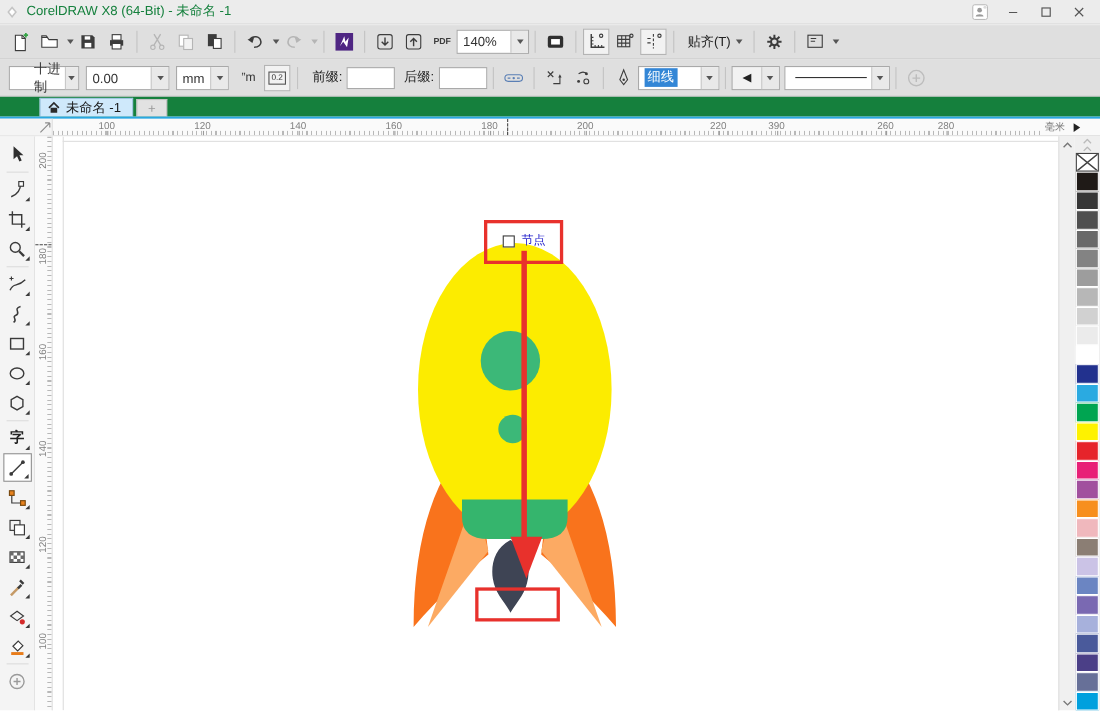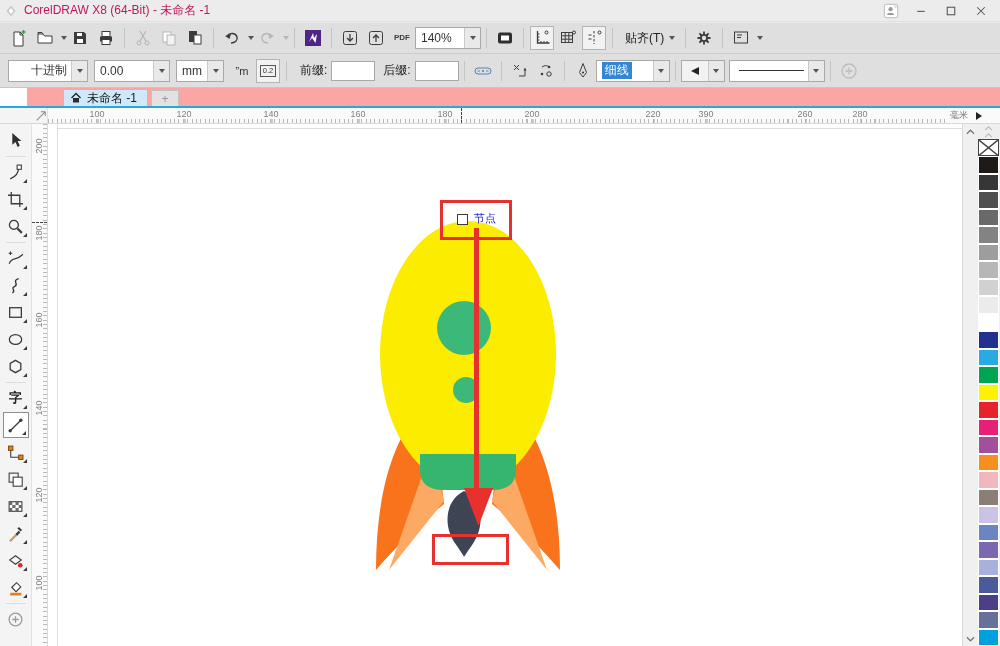--- a/index.html
+++ b/index.html
@@ -2,21 +2,21 @@
 <html><head>
 <meta charset="utf-8">
 <style>
   html,body{margin:0;padding:0;}
   body{font-family:"Liberation Sans","DejaVu Sans",sans-serif;font-size:12px;color:#333;}
   #app{position:relative;width:1000px;height:646px;background:#fff;overflow:hidden;display:flex;flex-direction:column;border:0;}
   svg{display:block;}
 
   
   #titlebar{height:22px;background:#ececec;display:flex;align-items:center;padding:0 4px;border-bottom:1px solid #e0e0e0;box-sizing:border-box;}
-  #titlebar .title{margin-left:6px;color:#be185d;font-size:12px;}
+  #titlebar .title{margin-left:6px;color:#15803d;font-size:12px;}
   #titlebar .spacer{flex:1;}
   .winbtn{width:30px;height:20px;display:flex;align-items:center;justify-content:center;}
 
   
   #menubar{height:22px;background:#dfdfdf;display:flex;align-items:center;padding-left:8px;box-sizing:border-box;}
   .menu-item{padding:0 11px;height:100%;display:flex;align-items:center;color:#222;cursor:default;}
 
   
   #toolbar{height:32px;background:#dfdfdf;display:flex;align-items:center;padding:0 6px;border-top:1px solid #ebebeb;border-bottom:1px solid #cdcdcd;box-sizing:border-box;}
   #propbar{height:34px;background:#dfdfdf;display:flex;align-items:center;padding:0 8px;border-bottom:1px solid #c6c6c6;box-sizing:border-box;}
@@ -32,21 +32,21 @@
   .tb-label{margin:0 2px;color:#222;}
   .plabel{margin:0 4px 0 8px;color:#222;}
   .pinput{width:38px;height:18px;border:1px solid #a9a9a9;background:#fff;font-size:11px;padding:0 2px;}
   .glyphbtn{font-size:11px;color:#333;border:0;background:transparent;}
   .box01{border:1px solid #555;font-size:7.5px;padding:0 2px;line-height:10px;color:#333;}
   .sel-text{background:#3386d6;color:#fff;padding:0 3px;}
   .tri-left{width:0;height:0;border-top:4px solid transparent;border-bottom:4px solid transparent;border-right:8px solid #222;margin:0 auto;}
   .linestyle{flex:1;height:1.5px;background:#333;margin:0 4px;}
 
   
-  #tabbar{height:18px;background:#fca5a5;display:flex;align-items:flex-end;box-sizing:border-box;margin-left:27px;}
+  #tabbar{height:18px;background:#15803d;display:flex;align-items:flex-end;box-sizing:border-box;}
   #doc-tab{margin-left:36px;height:17px;background:#cfe9fb;display:flex;align-items:center;padding:0 10px 0 6px;border:1px solid #9fc6e0;border-bottom:0;box-sizing:border-box;}
   #doc-tab .tab-label{margin-left:5px;color:#1a1a1a;}
   #new-tab{width:26px;height:15px;background:#e2e2e2;border:1px solid #c2c2c2;border-bottom:0;margin-left:3px;display:flex;align-items:center;justify-content:center;color:#999;font-size:12px;line-height:12px;}
   #blue-line{height:2px;background:#2aa7e0;}
 
   
   #ruler-row{height:16px;display:flex;background:#fafafa;border-bottom:1px solid #d9d9d9;box-sizing:border-box;}
   #ruler-corner{width:48px;background:#f4f4f4;border-right:1px solid #e0e0e0;display:flex;align-items:center;justify-content:flex-end;box-sizing:border-box;}
   #hruler{flex:1;position:relative;overflow:hidden;}
   #hruler .ticks{position:absolute;left:0;right:0;bottom:0;height:4px;background:repeating-linear-gradient(90deg,#b8b8b8 0 1px,transparent 1px 4.35px);}
@@ -268,21 +268,21 @@
     <span class="tbtn">
       <svg width="18" height="18" viewBox="0 0 18 18">
           <rect x="2.5" y="3" width="13" height="11" fill="none" stroke="#3c3c3c"></rect>
           <path d="M5 6h5M5 8.5h4" stroke="#3c3c3c"></path>
         </svg>
     </span>
       <span class="dd"></span>
   </div>
 
   <div id="propbar">
-    <span class="combo" style="width:80px;padding-left:22px;">
+    <span class="combo" style="width:64px;padding-left:22px;">
       <span>十进制</span>
         <span class="ddbox">
           <span class="dd"></span>
         </span>
     </span>
     <span class="combo" style="width:76px;margin-left:6px;">
       <span>0.00</span>
         <span class="ddbox">
           <span class="dd"></span>
         </span>

